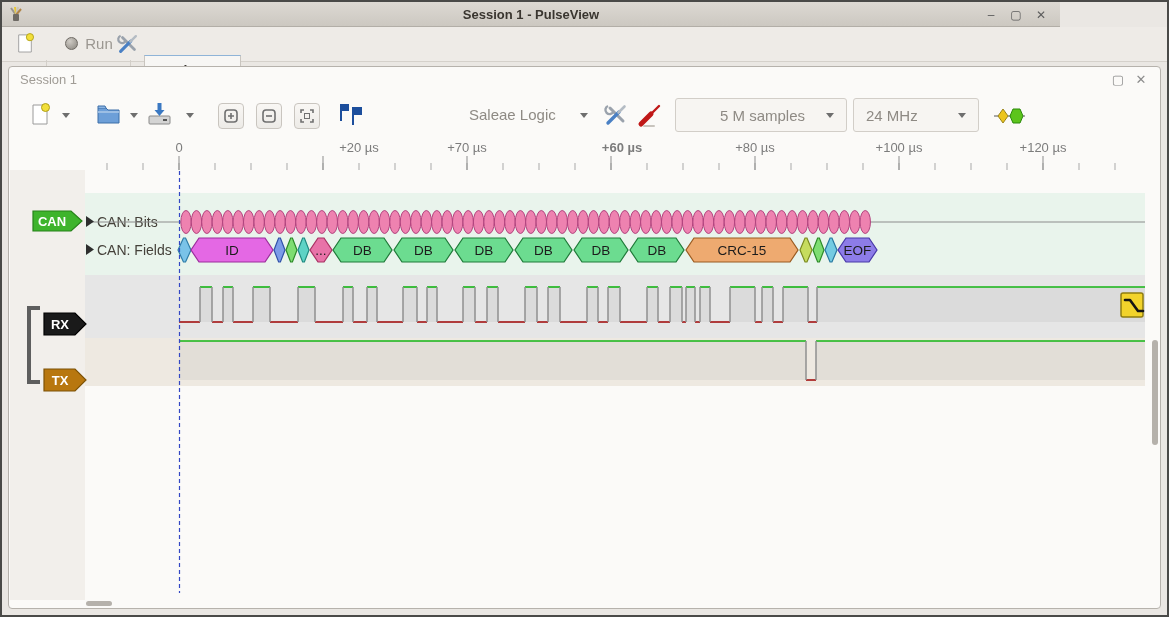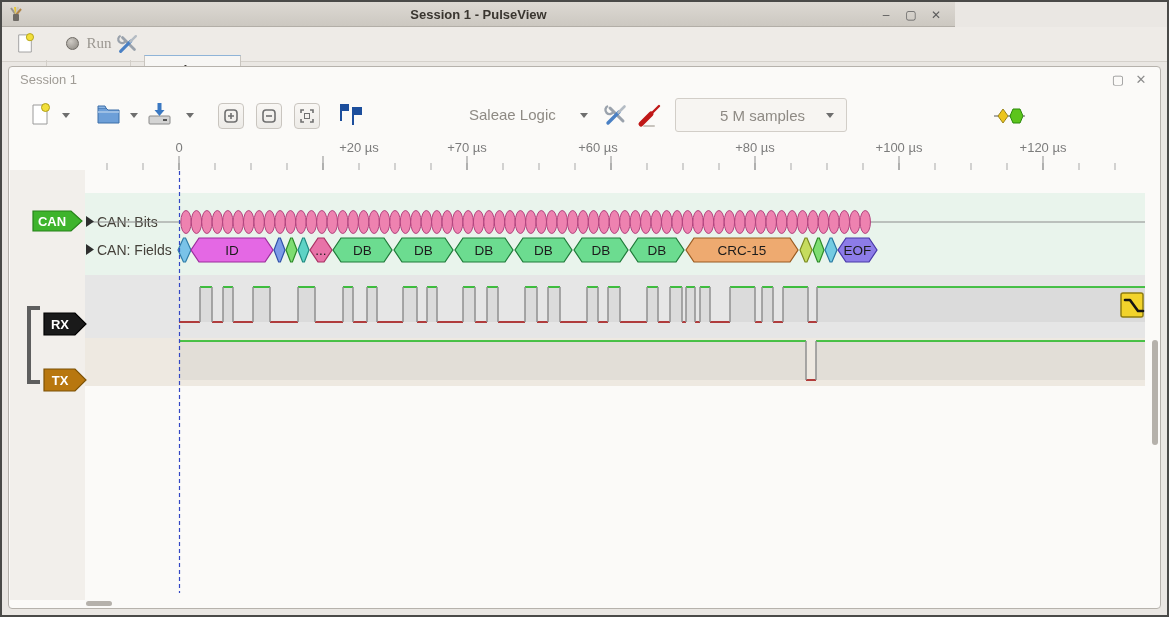--- a/index.html
+++ b/index.html
@@ -2,30 +2,30 @@
 <html><head>
 <meta charset="utf-8">
 <style>
   html,body{margin:0;padding:0;background:#777;}
   *{box-sizing:border-box;}
   .window{position:relative;width:1169px;height:617px;background:#eae7e3;
     font-family:"Liberation Sans",sans-serif;overflow:hidden;
     box-shadow:inset 0 0 0 2px #4a4a48;}
   .abs{position:absolute;}
   
-  .titlebar{left:2px;top:2px;width:953px;height:25px;
+  .titlebar{left:2px;top:2px;width:1058px;height:25px;
     background:linear-gradient(#ddd9d3,#ccc8c1);border-bottom:1px solid #b2aea7;}
   .title-text{left:0;right:0;top:0;height:25px;line-height:25px;text-align:center;
     font-size:13px;font-weight:bold;color:#39352f;}
   .winbtn{top:3px;width:22px;height:20px;line-height:20px;text-align:center;
     color:#5c5c5c;font-size:12px;cursor:default;}
   
   .main-toolbar{left:2px;top:27px;width:1165px;height:35px;background:#eeebe7;
     border-bottom:1px solid #d5d1cb;}
-  .tbtn{height:26px;border-radius:3px;display:flex;align-items:center;justify-content:center;font-family:Liberation Serif, serif;}
+  .tbtn{height:26px;border-radius:3px;display:flex;align-items:center;justify-content:center;}
   .sep{top:33px;width:1px;height:24px;background:#d3cfc9;}
   .run-label{font-size:15px;color:#9b9791;margin-left:7px;}
   .orb{width:13px;height:13px;border-radius:50%;
     background:radial-gradient(circle at 35% 30%,#cfcbc5,#8a867f);border:1px solid #6e6a64;}
   .tab{left:142px;top:28px;width:97px;height:30px;background:#f7f6f4;
     border:1px solid #c9c5bf;border-top:1px solid #8fb4d8;border-bottom:none;
     display:flex;align-items:center;justify-content:center;gap:8px;}
   .tab-label{font-size:14px;font-weight:bold;color:#3a3632;}
   .tab-close{font-size:12px;color:#6a6a6a;}
   .tab-accent{left:142px;top:58px;width:97px;height:4px;background:#a9c7e2;}
@@ -182,41 +182,45 @@
       <path d="M5 23 L15 13" stroke="#c01818" stroke-width="5" stroke-linecap="round"></path>
       <path d="M15 13 L23 5" stroke="#c01818" stroke-width="2.4" stroke-linecap="round"></path>
       <path d="M8 25 h10" stroke="#c8c4be" stroke-width="2" stroke-linecap="round"></path>
     </svg>
   </div>
 
   <div class="abs combo" style="left:675px;top:98px;width:172px;padding-left:44px;">
     <span class="combo-text">5 M samples</span>
     <span class="caret"></span>
   </div>
+  <div class="abs combo" style="left:853px;top:98px;width:126px;">
+    <span class="combo-text">24 MHz</span>
+    <span class="caret"></span>
+  </div>
 
   <div class="abs iconbtn" style="left:993px;top:106px;">
     <svg width="32" height="20" viewBox="0 0 32 20">
       <line x1="1" y1="10" x2="6" y2="10" stroke="#555"></line>
       <polygon points="5,10 10,3 15,10 10,17" fill="#ecc51e" stroke="#9a841a"></polygon>
       <line x1="15" y1="10" x2="19" y2="10" stroke="#555"></line>
       <polygon points="20,3 27,3 30,10 27,17 20,17 17,10" fill="#5cc41c" stroke="#2a8a0a"></polygon>
       <line x1="30" y1="10" x2="32" y2="10" stroke="#555"></line>
     </svg>
   </div>
 
   <div class="abs leftcol"></div>
   <div class="abs row-decoder"></div>
   <div class="abs row-rx"></div>
   <div class="abs row-tx"></div>
 
   <div id="ruler-labels">
       <div class="ruler-label" style="left: 179px;">0</div>
       <div class="ruler-label" style="left: 323px; margin-left: 36px;">+20 µs</div>
       <div class="ruler-label" style="left: 467px;">+70 µs</div>
-      <div class="ruler-label" style="left: 598px;">+60 µs</div>
+      <div class="ruler-label" style="left: 622px; font-weight: bold;">+60 µs</div>
       <div class="ruler-label" style="left: 755px;">+80 µs</div>
       <div class="ruler-label" style="left: 899px;">+100 µs</div>
       <div class="ruler-label" style="left: 1043px;">+120 µs</div>
     </div>
 
   <div class="abs row-label" style="left:97px;top:214px;">CAN: Bits</div>
   <div class="abs row-label" style="left:97px;top:242px;">CAN: Fields</div>
 
   <svg id="overlay" class="abs" style="left:0;top:0;" width="1169" height="617" viewBox="0 0 1169 617">
       <g>

